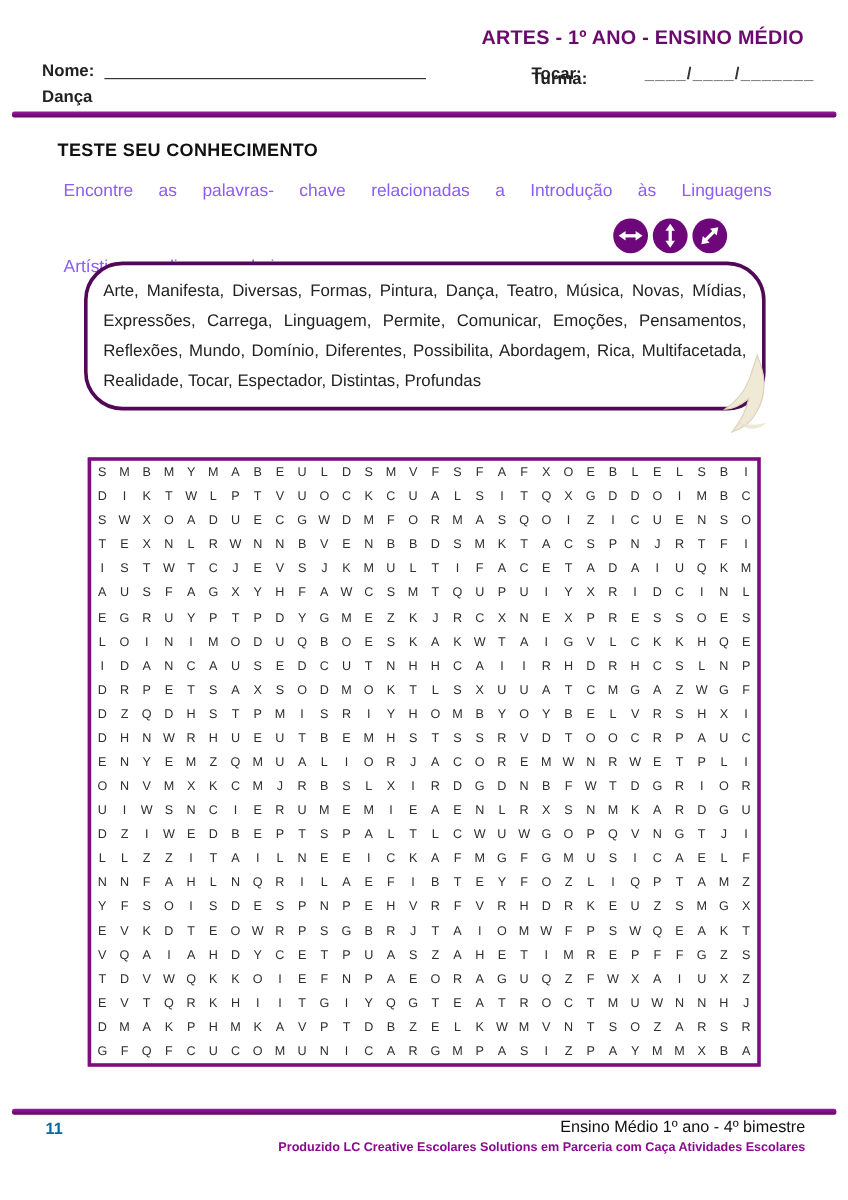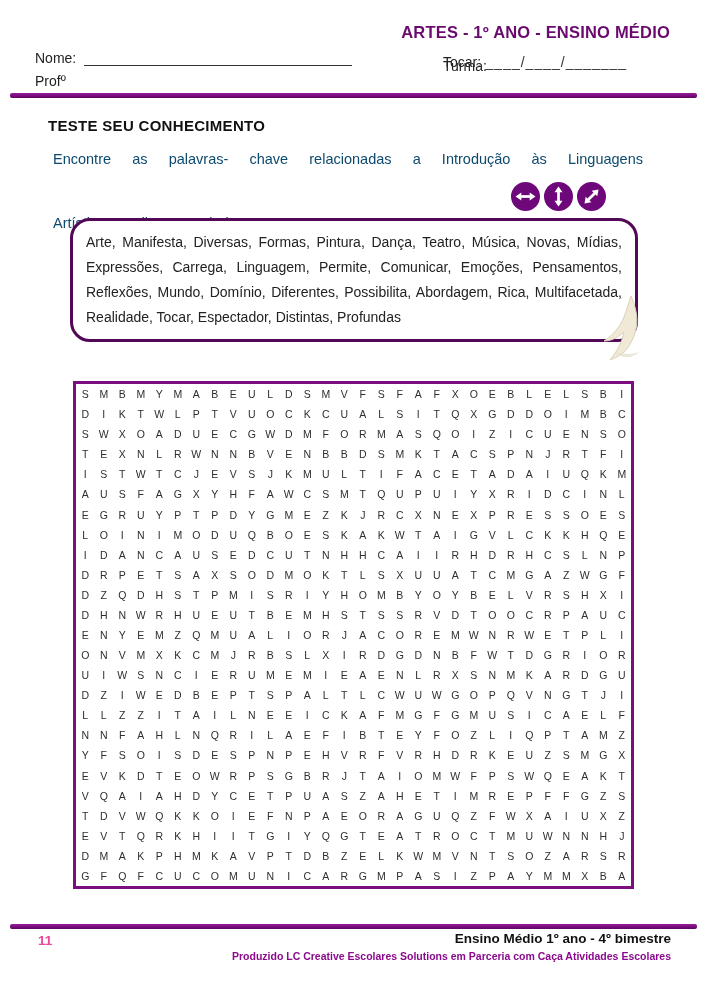--- a/index.html
+++ b/index.html
@@ -2,69 +2,69 @@
 <html lang="pt"><head>
 <meta charset="utf-8">
 <style>
   * { margin:0; padding:0; box-sizing:border-box; }
   html,body { background:#ffffff; }
   body { font-family:"Liberation Sans", sans-serif; }
   .page { position:relative; width:707px; height:1000px; background:#ffffff; overflow:hidden; margin:0 auto; }
 
   
   .doc-title { position:absolute; top:23px; right:37px; font-size:16.5px; font-weight:bold; color:#6a0a6e; letter-spacing:.2px; }
-  .label { font-size:14px; color:#222; }
+  .label { font-size:14px; color:#222;font-weight:bold; }
   .nome-row { position:absolute; top:50px; left:35px; display:flex; align-items:flex-end; }
   .nome-line { display:inline-block; width:268px; border-bottom:1.6px solid #333; margin-left:8px; height:14px; }
   .prof-row { position:absolute; top:72px; left:35px; }
   .data-row { position:absolute; top:53px; left:443px; }
-  .data-blank { color:#333; letter-spacing:1px; }
+  .data-blank { color:#333; letter-spacing:1px;margin-left:48px; }
   .turma-row { position:absolute; top:57px; left:443px; }
   .hr-purple { position:absolute; left:10px; right:10px; height:5px; background:linear-gradient(#9a1a9e,#5e0460); border-radius:2px; }
   .hr-top { top:93px; }
   .hr-bottom { top:924px; }
 
   
   .heading { position:absolute; top:117px; left:48px; font-size:15px; font-weight:bold; color:#111; letter-spacing:.3px; }
-  .instructions { position:absolute; top:143px; left:53px; width:590px; font-size:14.5px; color:#0c4a6e; line-height:32px; }
+  .instructions { position:absolute; top:143px; left:53px; width:590px; font-size:14.5px; color:#8b5cf6; line-height:32px; }
   .jline { text-align:justify; }
   .jline::after { content:""; display:inline-block; width:100%; height:0; }
 
   .icons { position:absolute; top:182px; left:511px; display:flex; gap:4px; }
   .icon-circle { width:29px; height:29px; border-radius:50%; background:#6d077a; display:flex; align-items:center; justify-content:center; }
   .rot90 svg { transform:rotate(90deg); }
   .rot45 svg { transform:rotate(-45deg); }
 
-  .word-box { position:absolute; top:218px; left:70px; width:568px; border:3px solid #520857; border-radius:20px; padding:9px 13px; font-size:14px; line-height:25px; color:#222; text-align:justify; background:#fff; }
+  .word-box { position:absolute; top:218px; left:70px; width:568px; border:3px solid #520857; border-radius:32px; padding:9px 13px; font-size:14px; line-height:25px; color:#222; text-align:justify; background:#fff; }
 
   .feather { position:absolute; top:294px; left:601px; }
 
   
   .grid-frame { position:absolute; top:381px; left:73px; width:561px; height:508px; border:3px solid #7b0d7e; background:#fff; }
   .grid { display:grid; width:100%; height:100%; grid-template-columns:repeat(30,1fr); grid-template-rows:repeat(25,1fr); }
   .cell { display:flex; align-items:center; justify-content:center; font-size:10.5px; color:#2e2e2e; }
 
   
-  .page-num { position:absolute; top:933px; left:38px; font-size:13.5px; font-weight:bold; color:#ec4899; }
-  .footer-line1 { position:absolute; top:931px; right:36px; font-size:13.5px; font-weight:bold; color:#111; }
+  .page-num { position:absolute; top:933px; left:38px; font-size:13.5px; font-weight:bold; color:#0369a1; }
+  .footer-line1 { position:absolute; top:931px; right:36px; font-size:13.5px; font-weight:normal; color:#111; }
   .footer-line2 { position:absolute; top:950px; right:36px; font-size:10.5px; font-weight:bold; color:#8b0a8e; }
 </style>
 </head>
 <body>
 
 <div class="page">
 
   <div class="doc-title">ARTES - 1º ANO - ENSINO MÉDIO</div>
 
   <div class="nome-row">
     <span class="label">Nome:</span>
     <span class="nome-line"></span>
   </div>
   <div class="prof-row">
-    <span class="label">Profº</span>
+    <span class="label">Dança</span>
   </div>
   <div class="data-row">
     <span class="label">Tocar:</span>
     <span class="label data-blank">____/____/_______</span>
   </div>
   <div class="turma-row">
     <span class="label">Turma:</span>
   </div>
 
   <div class="hr-purple hr-top"></div>

